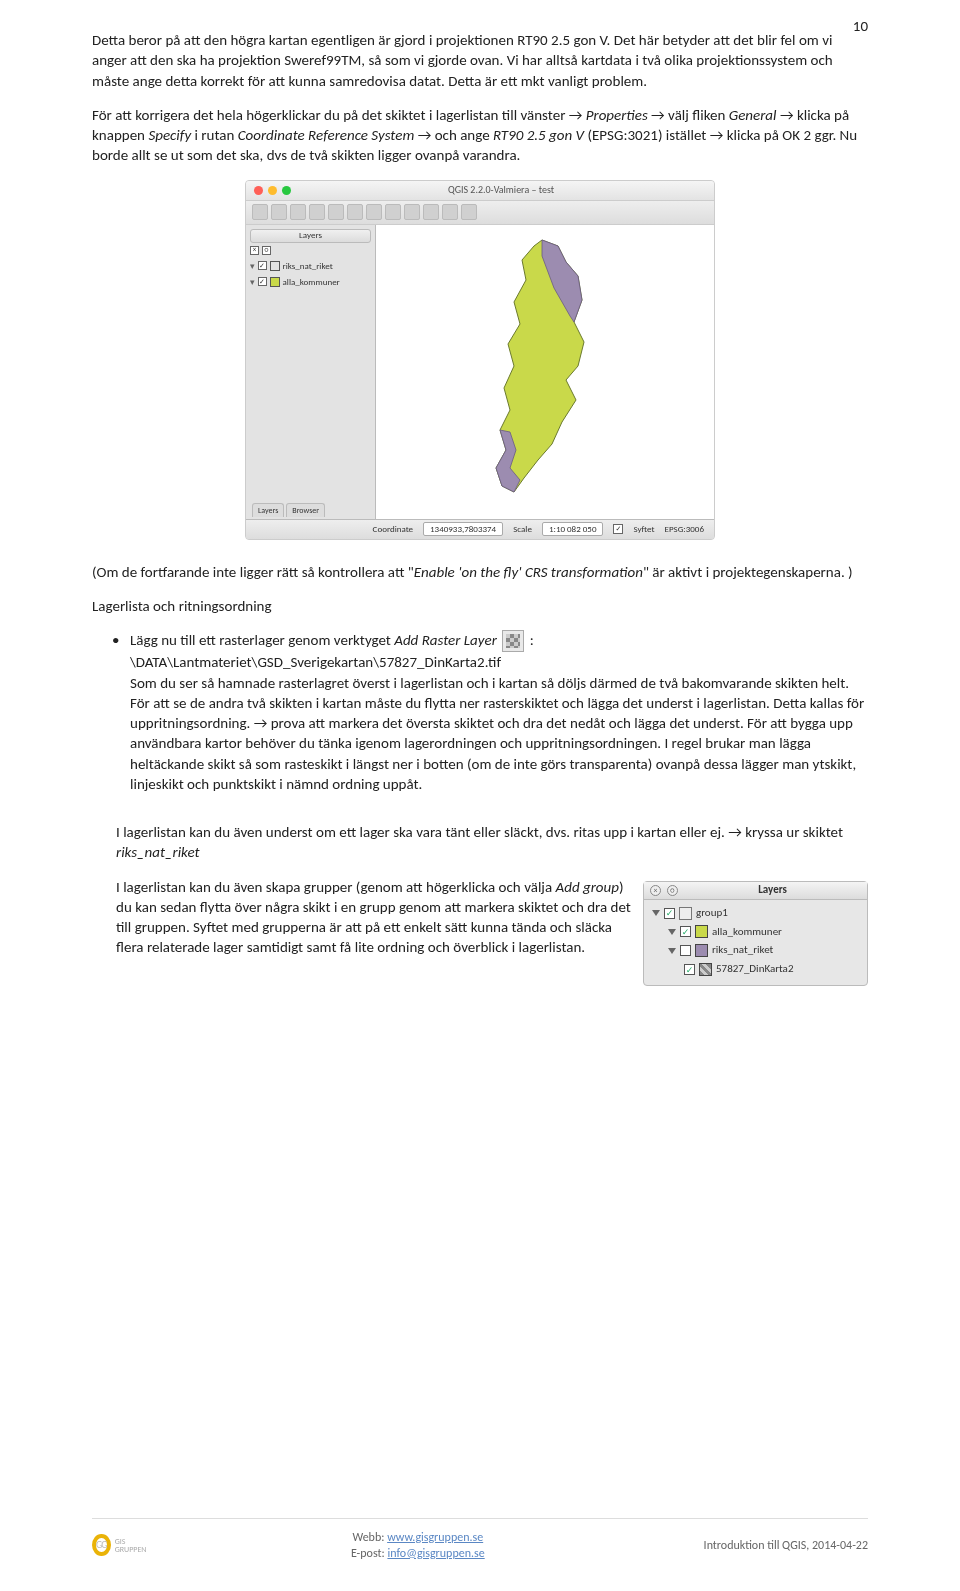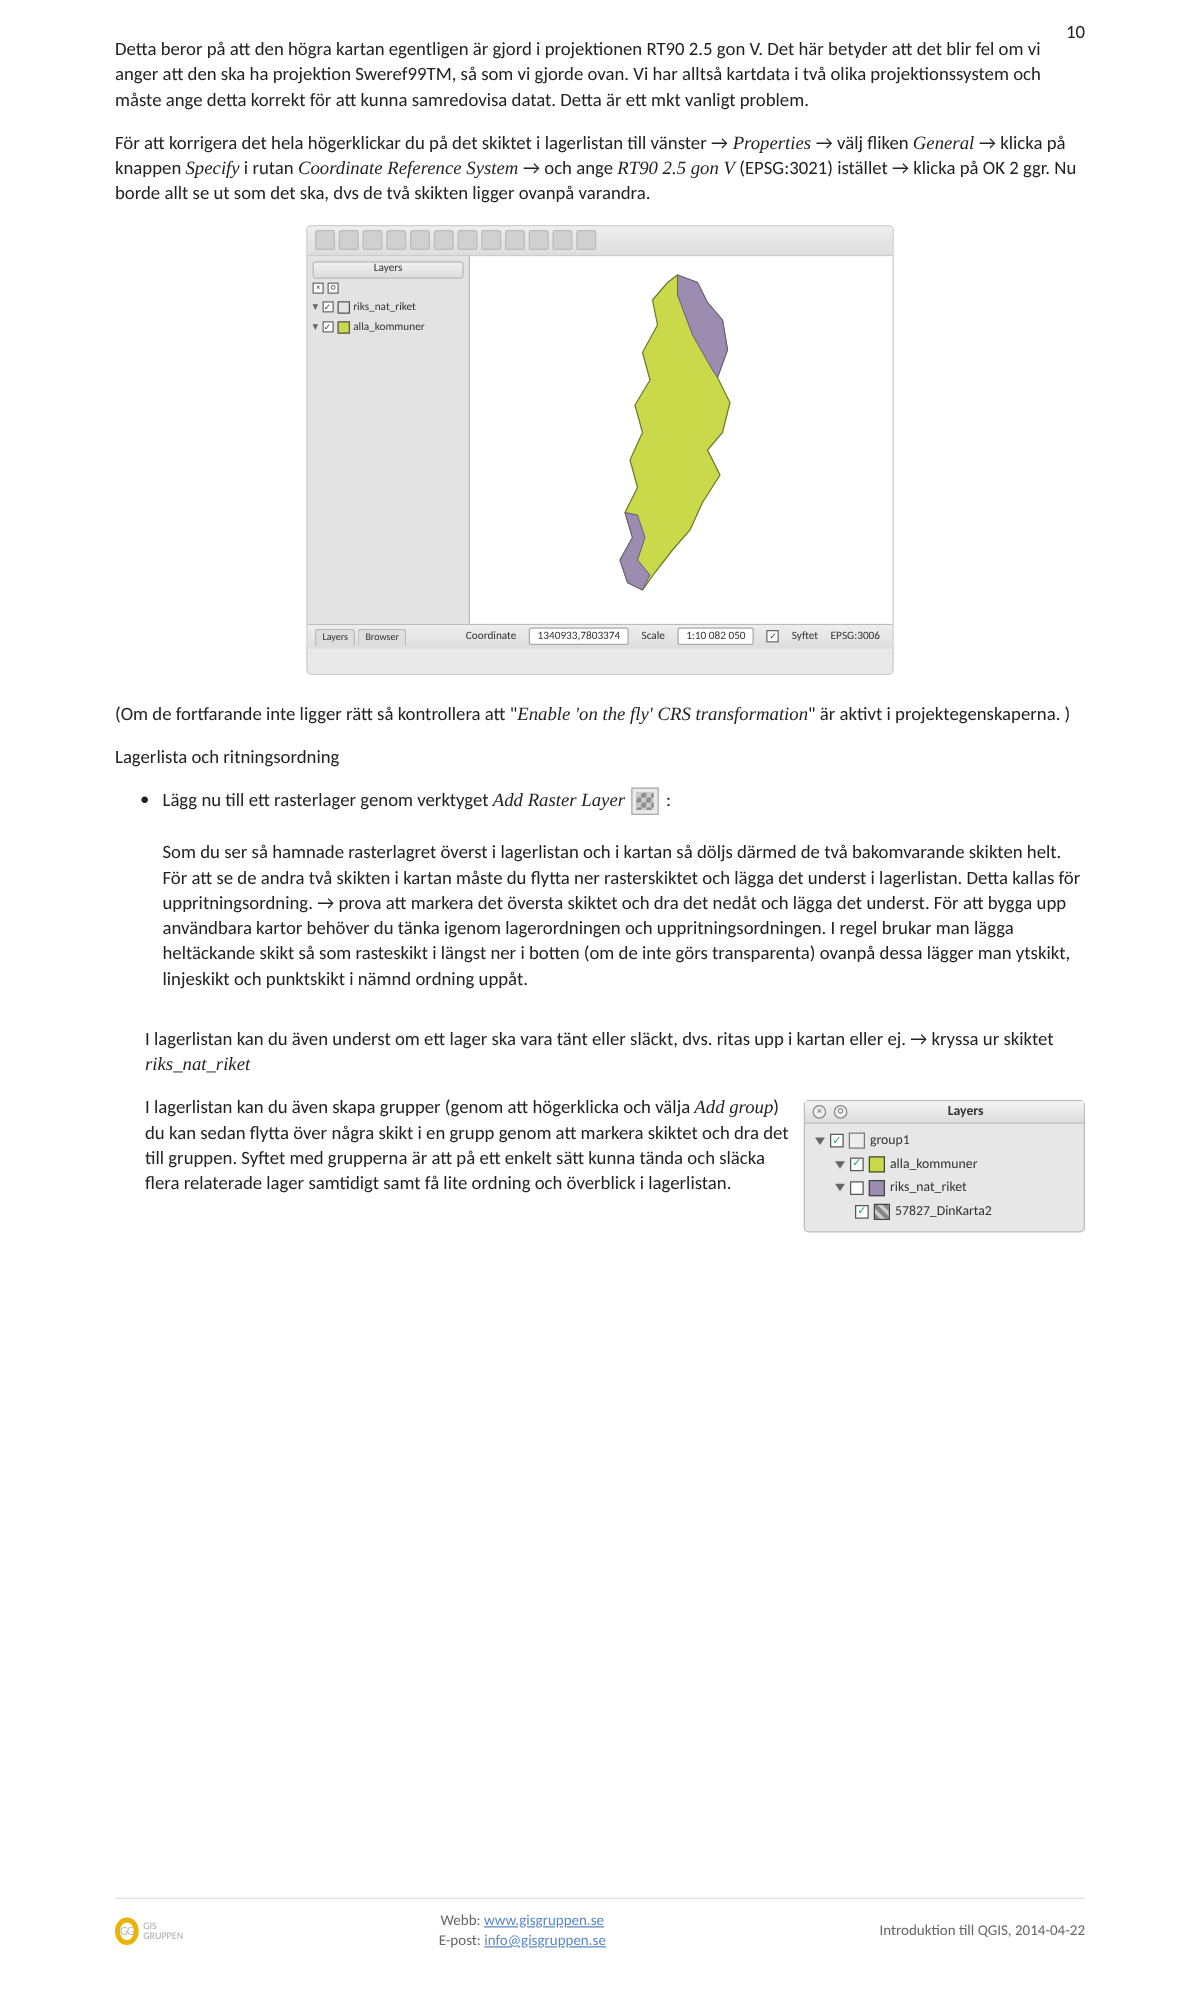--- a/index.html
+++ b/index.html
@@ -9,21 +9,21 @@
     min-height: 1591px;
     font-family: Calibri, "Segoe UI", Arial, sans-serif;
     color: #222;
     font-size: 15px;
     line-height: 1.35;
     padding: 30px 92px 20px 92px;
     position: relative;
   }
   .page-num { position: absolute; top: 16px; right: 92px; font-size: 15px; }
   .para { margin-bottom: 14px; text-align: left; }
-  .italic { font-style: italic; font-family: Liberation Serif, serif; }
+  .italic { font-style: italic; }
   .bold { font-weight: 400; }
   .bullet { margin-left: 24px; position: relative; padding-left: 14px; margin-bottom: 28px; }
   .bullet::before { content: "•"; position: absolute; left: -4px; top: 0; }
   .screenshot1 { width: 470px; height: 360px; margin: 6px auto 22px; background: #e9e9e9; border: 1px solid #ccc; border-radius: 4px; position: relative; overflow: hidden; }
   .s1-titlebar { height: 20px; background: linear-gradient(#f5f5f5,#e3e3e3); border-bottom: 1px solid #ccc; display:flex; align-items:center; gap:5px; padding:0 8px; font-size:10px; color:#555; }
   .s1-dot { width:9px; height:9px; border-radius:50%; }
   .s1-toolbar { height: 24px; background: linear-gradient(#eee,#ddd); border-bottom:1px solid #ccc; display:flex; align-items:center; gap:3px; padding:0 6px; }
   .s1-tb-icon { width:16px; height:16px; background:#d0d0d0; border:1px solid #bbb; border-radius:2px; }
   .s1-body { display:flex; height: calc(100% - 64px); }
   .s1-side { width: 130px; background:#e3e3e3; border-right:1px solid #bbb; font-size:9px; color:#333; padding:4px; }
@@ -63,20 +63,26 @@
 
 <div class="page-num">10</div>
 
 <p class="para">Detta beror på att den högra kartan egentligen är gjord i projektionen RT90 2.5 gon V. Det här betyder att det blir fel om vi anger att den ska ha projektion Sweref99TM, så som vi gjorde ovan. Vi har alltså kartdata i två olika projektionssystem och måste ange detta korrekt för att kunna samredovisa datat. Detta är ett mkt vanligt problem.</p>
 
 <p class="para">
   <span>För att korrigera det hela högerklickar du på det skiktet i lagerlistan till vänster </span>→<span class="italic"> Properties </span>→<span> välj fliken </span><span class="italic">General </span>→<span> klicka på knappen </span><span class="italic">Specify</span><span> i rutan </span><span class="italic">Coordinate Reference System </span>→<span> och ange </span><span class="italic">RT90 2.5 gon V</span><span> (EPSG:3021) istället </span>→<span> klicka på OK 2 ggr. Nu borde allt se ut som det ska, dvs de två skikten ligger ovanpå varandra.</span>
 </p>
 
 <div class="screenshot1">
+  <div class="s1-titlebar">
+    <span class="s1-dot" style="background:#ff5f57"></span>
+    <span class="s1-dot" style="background:#febc2e"></span>
+    <span class="s1-dot" style="background:#28c840"></span>
+    <span style="flex:1;text-align:center">QGIS 2.2.0-Valmiera – test</span>
+  </div>
   <div class="s1-toolbar">
     <span class="s1-tb-icon"></span>
     <span class="s1-tb-icon"></span>
     <span class="s1-tb-icon"></span>
     <span class="s1-tb-icon"></span>
     <span class="s1-tb-icon"></span>
     <span class="s1-tb-icon"></span>
     <span class="s1-tb-icon"></span>
     <span class="s1-tb-icon"></span>
     <span class="s1-tb-icon"></span>
@@ -129,21 +135,21 @@
 
 <p class="para">
   <span>(Om de fortfarande inte ligger rätt så kontrollera att "</span><span class="italic">Enable 'on the fly' CRS transformation</span><span>" är aktivt i projektegenskaperna. )</span>
 </p>
 
 <p class="para bold">Lagerlista och ritningsordning</p>
 
 <div class="bullet">
   <span>Lägg nu till ett rasterlager genom verktyget </span><span class="italic">Add Raster Layer</span>
   <span class="add-raster-icon"></span><span> :</span><br>
-  <br>
+  <span>\DATA\Lantmateriet\GSD_Sverigekartan\57827_DinKarta2.tif</span><br>
   <span>Som du ser så hamnade rasterlagret överst i lagerlistan och i kartan så döljs därmed de två bakomvarande skikten helt. För att se de andra två skikten i kartan måste du flytta ner rasterskiktet och lägga det underst i lagerlistan. Detta kallas för uppritningsordning. </span>→<span> prova att markera det översta skiktet och dra det nedåt och lägga det underst. För att bygga upp användbara kartor behöver du tänka igenom lagerordningen och uppritningsordningen. I regel brukar man lägga heltäckande skikt så som rasteskikt i längst ner i botten (om de inte görs transparenta) ovanpå dessa lägger man ytskikt, linjeskikt och punktskikt i nämnd ordning uppåt.</span>
 </div>
 
 <p class="para" style="margin-left:24px">
   <span>I lagerlistan kan du även underst om ett lager ska vara tänt eller släckt, dvs. ritas upp i kartan eller ej. </span>→<span> kryssa ur skiktet </span><span class="italic">riks_nat_riket</span>
 </p>
 
 <div class="clearfix" style="margin-left:24px">
 
   <div class="panel2">

